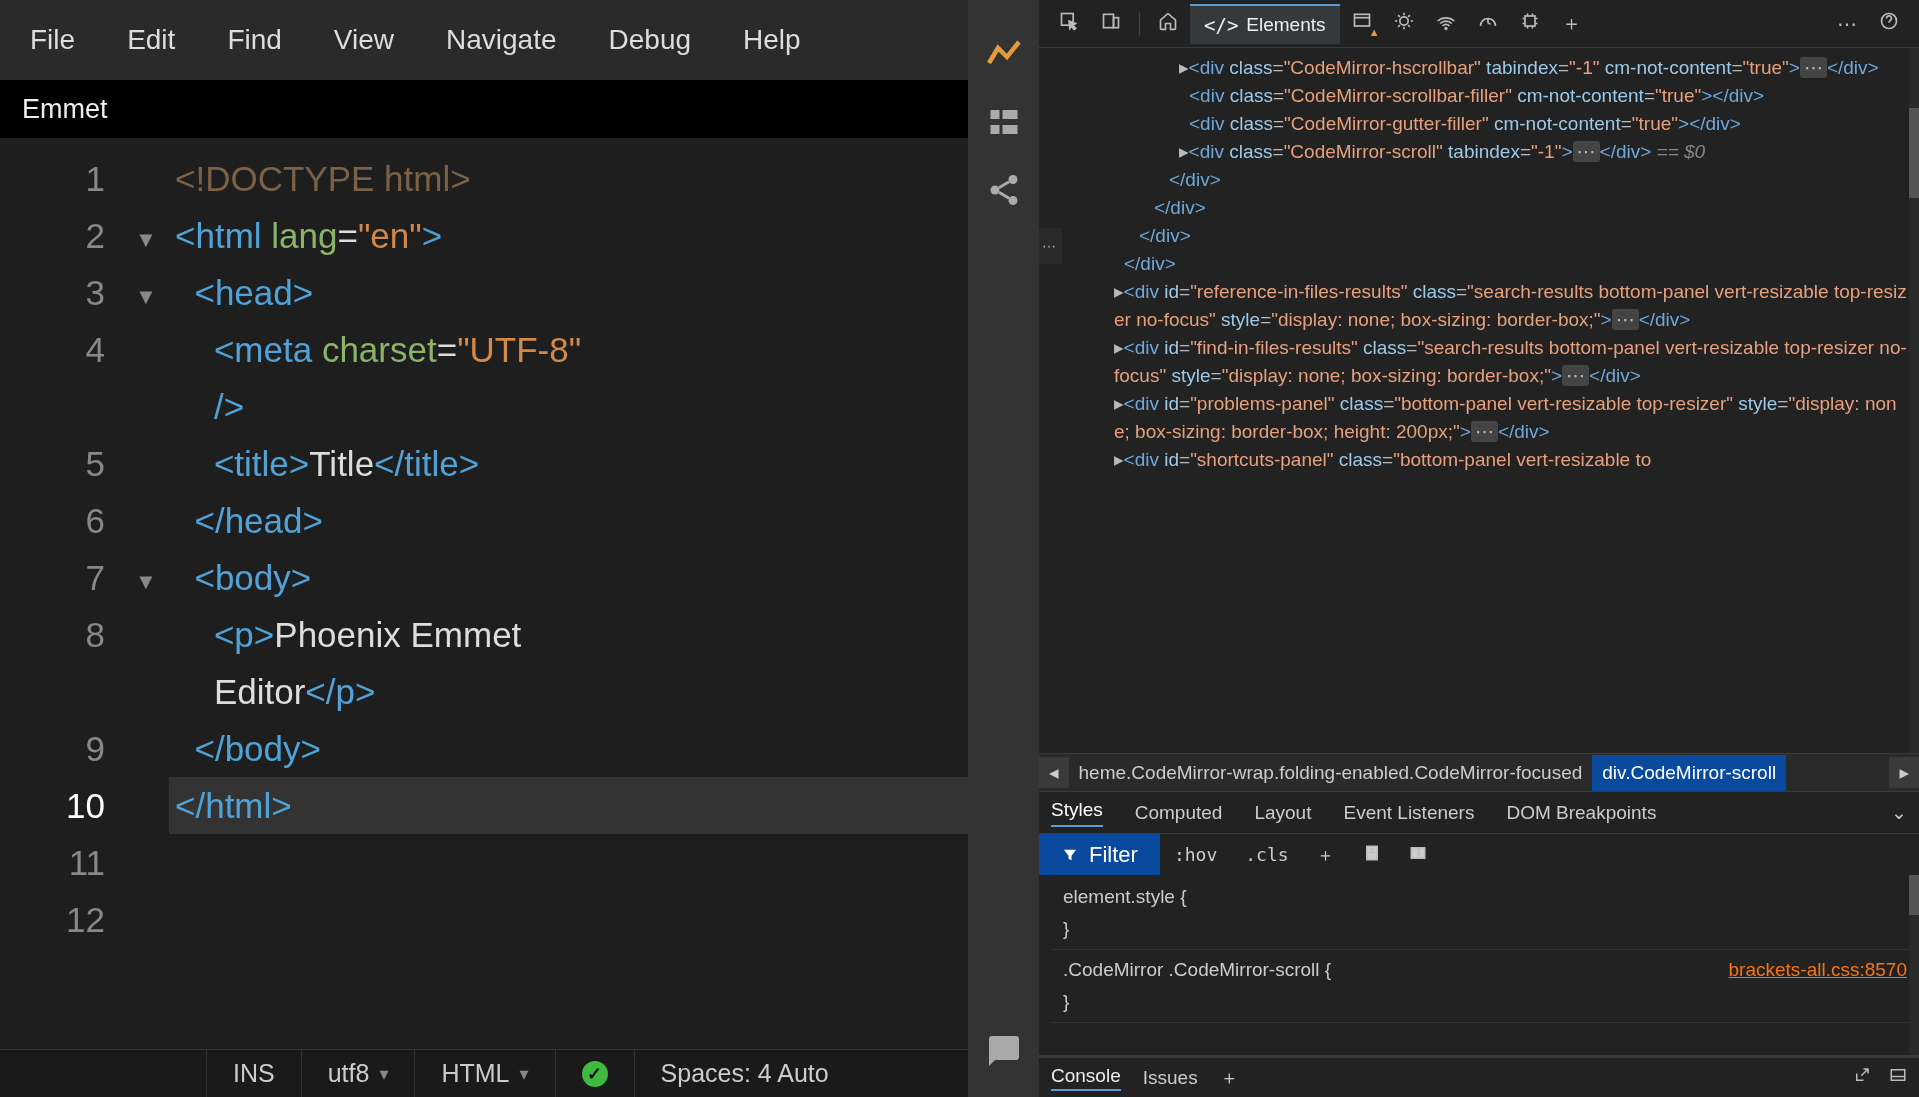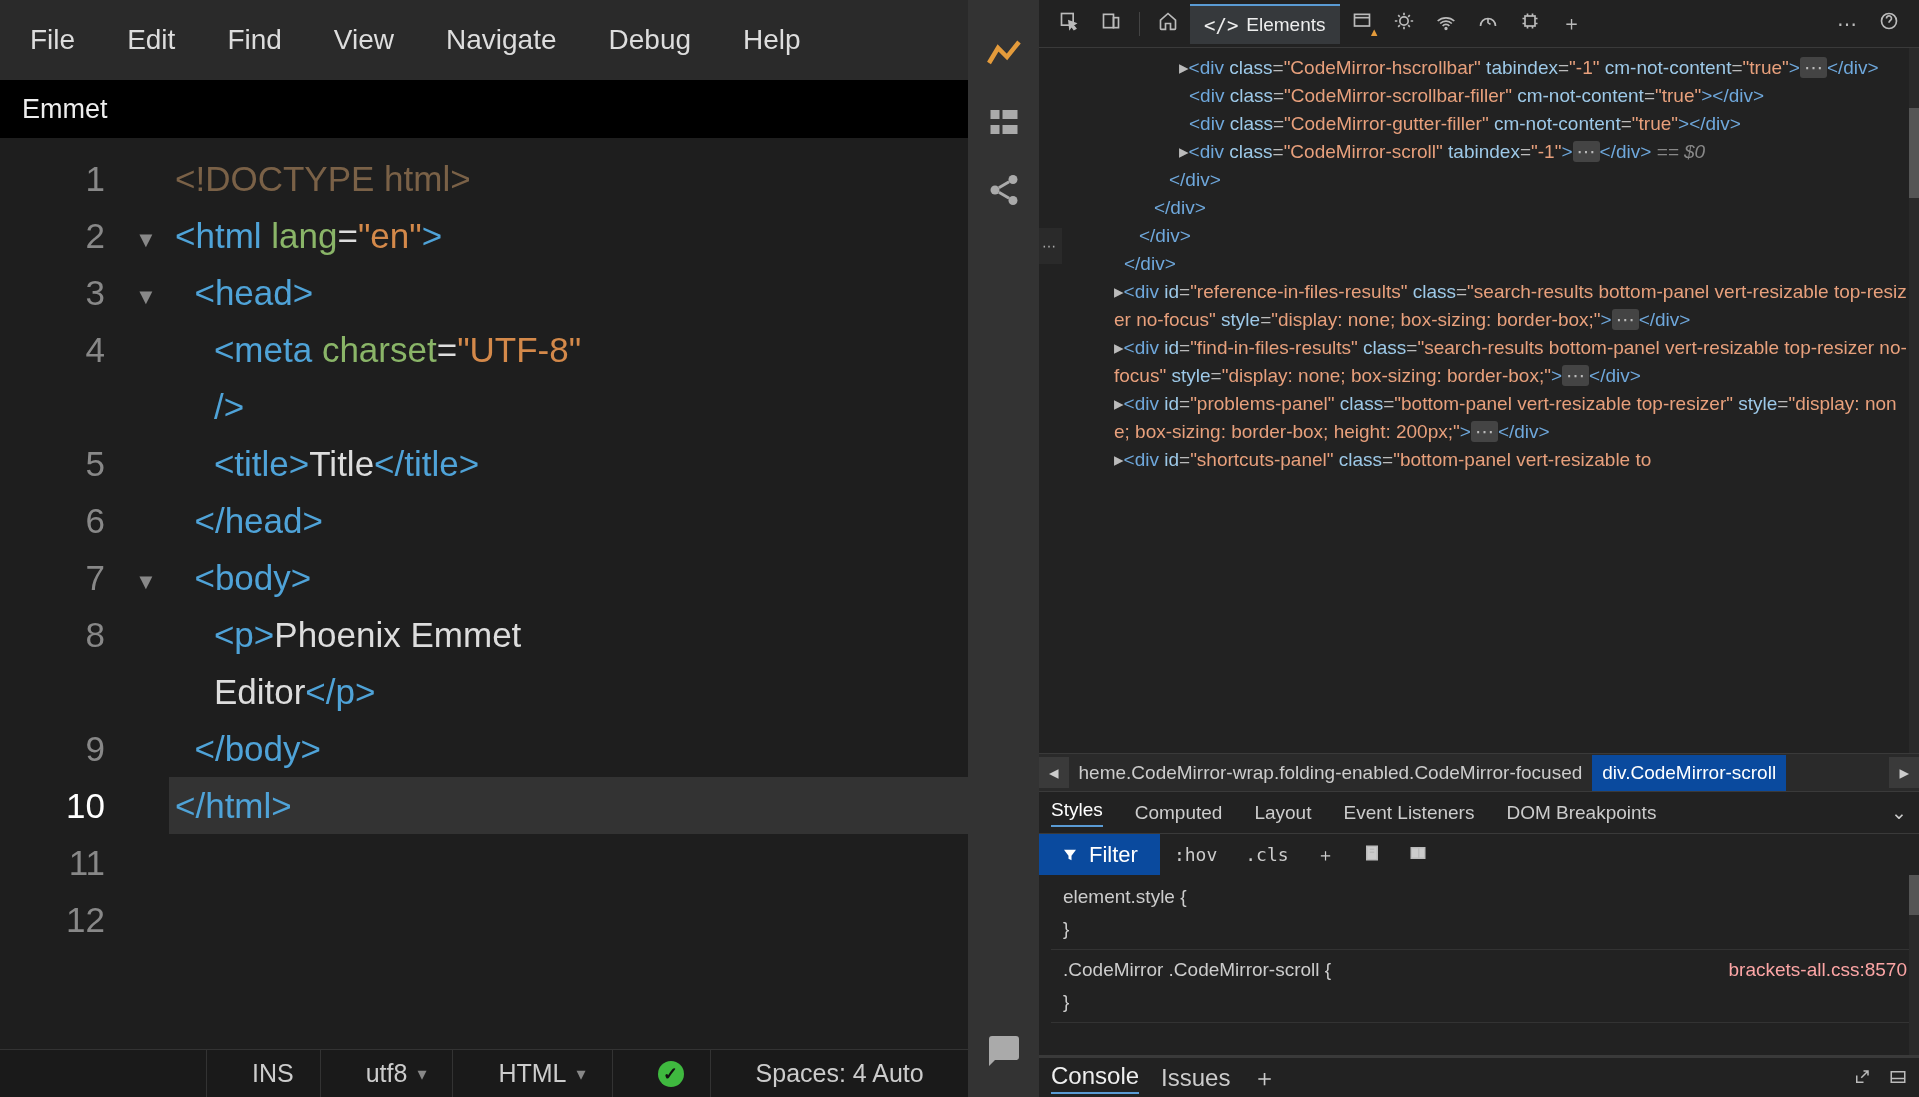--- a/index.html
+++ b/index.html
@@ -10,21 +10,21 @@
 .tabbar { height:58px; background:#000; display:flex; align-items:center; padding:0 22px; }
 .tab { color:#eee; font-size:27px; }
 .editor { flex:1; display:flex; background:#1e1e1e; font-family:'Courier New',monospace; font-size:35px; overflow:hidden; padding-top:12px; }
 .gutter { width:135px; text-align:right; color:#888; padding-right:30px; line-height:57px; }
 .gutter .cur { color:#fff; }
 .fold-col { width:40px; color:#888; line-height:57px; font-size:22px; position:relative; }
 .fold-col .tri { transform:translateY(4px); display:inline-block; }
 .code { flex:1; line-height:57px; white-space:pre; }
 .code .hl { background:#333; display:block; margin-left:-6px; padding-left:6px; }
 .tag{color:#4fa3d8;} .attr{color:#8ab568;} .str{color:#d4894a;} .doc{color:#7a6147;} .txt{color:#ddd;} .br{color:#4fa3d8;}
-.statusbar { height:48px; background:#1a1a1a; border-top:1px solid #333; display:flex; align-items:center; font-size:25px; color:#ccc;gap:19px; }
+.statusbar { height:48px; background:#1a1a1a; border-top:1px solid #333; display:flex; align-items:center; font-size:25px; color:#ccc; }
 .sb-seg { padding:0 26px; border-right:1px solid #333; height:100%; display:flex; align-items:center; gap:10px; }
 .sb-seg:first-child{width:207px;}
 .check{ width:26px;height:26px;border-radius:50%;background:#3fb93f;display:inline-flex;align-items:center;justify-content:center;color:#111;font-weight:bold;font-size:18px;}
 .sep-col { width:71px; background:#333; display:flex; flex-direction:column; align-items:center; gap:28px; padding-top:36px; }
 .sep-col svg { width:36px;height:36px; fill:#aaa; }
 .sep-col .chart svg { fill:none; stroke:#e49b3b; stroke-width:3; }
 .comment-icon{ margin-top:auto; margin-bottom:24px;}
 .right-pane { flex:1; display:flex; flex-direction:column; background:#222; font-size:18px; position:relative; }
 .dev-toolbar { height:48px; border-bottom:1px solid #3a3a3a; display:flex; align-items:center; padding:0 10px; gap:2px; color:#bbb; }
 .dev-toolbar .ico { width:40px; text-align:center; font-size:20px; cursor:pointer; }
@@ -38,23 +38,23 @@
 .breadcrumb .bc.sel{background:#0a4a9e;color:#fff;}
 .breadcrumb .arr{background:#3a3a3a;padding:4px 10px;color:#ccc;}
 .styles-tabs { height:42px; display:flex; align-items:center; gap:32px; padding:0 12px; border-top:1px solid #3a3a3a; background:#222; font-size:19px; color:#ccc;}
 .styles-tabs .active{color:#fff;border-bottom:2px solid #5a9bd4; padding-bottom:4px;}
 .styles-tabs .chev{margin-left:auto;}
 .filterbar{height:42px;display:flex;align-items:center;border-top:1px solid #3a3a3a;}
 .filterbar .filt{background:#0a4a9e;color:#fff;padding:8px 22px;display:flex;align-items:center;gap:10px;font-size:22px;height:100%;}
 .filterbar .pill{padding:0 14px;color:#ccc;font-family:monospace;font-size:18px;}
 .filterbar svg{width:18px;height:18px;fill:currentColor;}
 .css-panel{padding:6px 12px;font-family:monospace;font-size:19px;line-height:32px;color:#ccc;overflow:auto;}
-.css-panel .src{float:right;color:#fca5a5;margin-left:12px;}
+.css-panel .src{float:right;color:#f97316;text-decoration:underline;margin-left:12px;}
 .rule-sep{border-top:1px solid #333;margin:4px -12px;}
-.bottom-tabs{height:42px;border-top:3px solid #3a3a3a;display:flex;align-items:center;padding:0 12px;gap:22px;font-size:24px;color:#ccc;}
+.bottom-tabs{height:42px;border-top:3px solid #3a3a3a;display:flex;align-items:center;padding:0 12px;gap:22px;font-size:19px;color:#ccc;}
 .bottom-tabs .active{color:#eee;border-bottom:2px solid #5a9bd4;padding-bottom:2px;}
 .bottom-tabs .right-ico{margin-left:auto;display:flex;gap:18px;}
 .dots-btn{position:absolute;left:-3px;top:180px;background:#2a2a2a;padding:4px 6px;color:#aaa;font-size:14px;}
 .scrollbar-fake{position:absolute;right:0;top:0;bottom:0;width:10px;background:#2a2a2a;}
 .scrollthumb{position:absolute;right:0;width:10px;background:#555;}
 .dd-arrow{font-size:18px;color:#888;}
 .rp-top .warn-badge{position:relative;}
 .warn{color:#e49b3b;font-size:11px;position:absolute;bottom:-2px;right:2px;}
 </style>
 </head>

